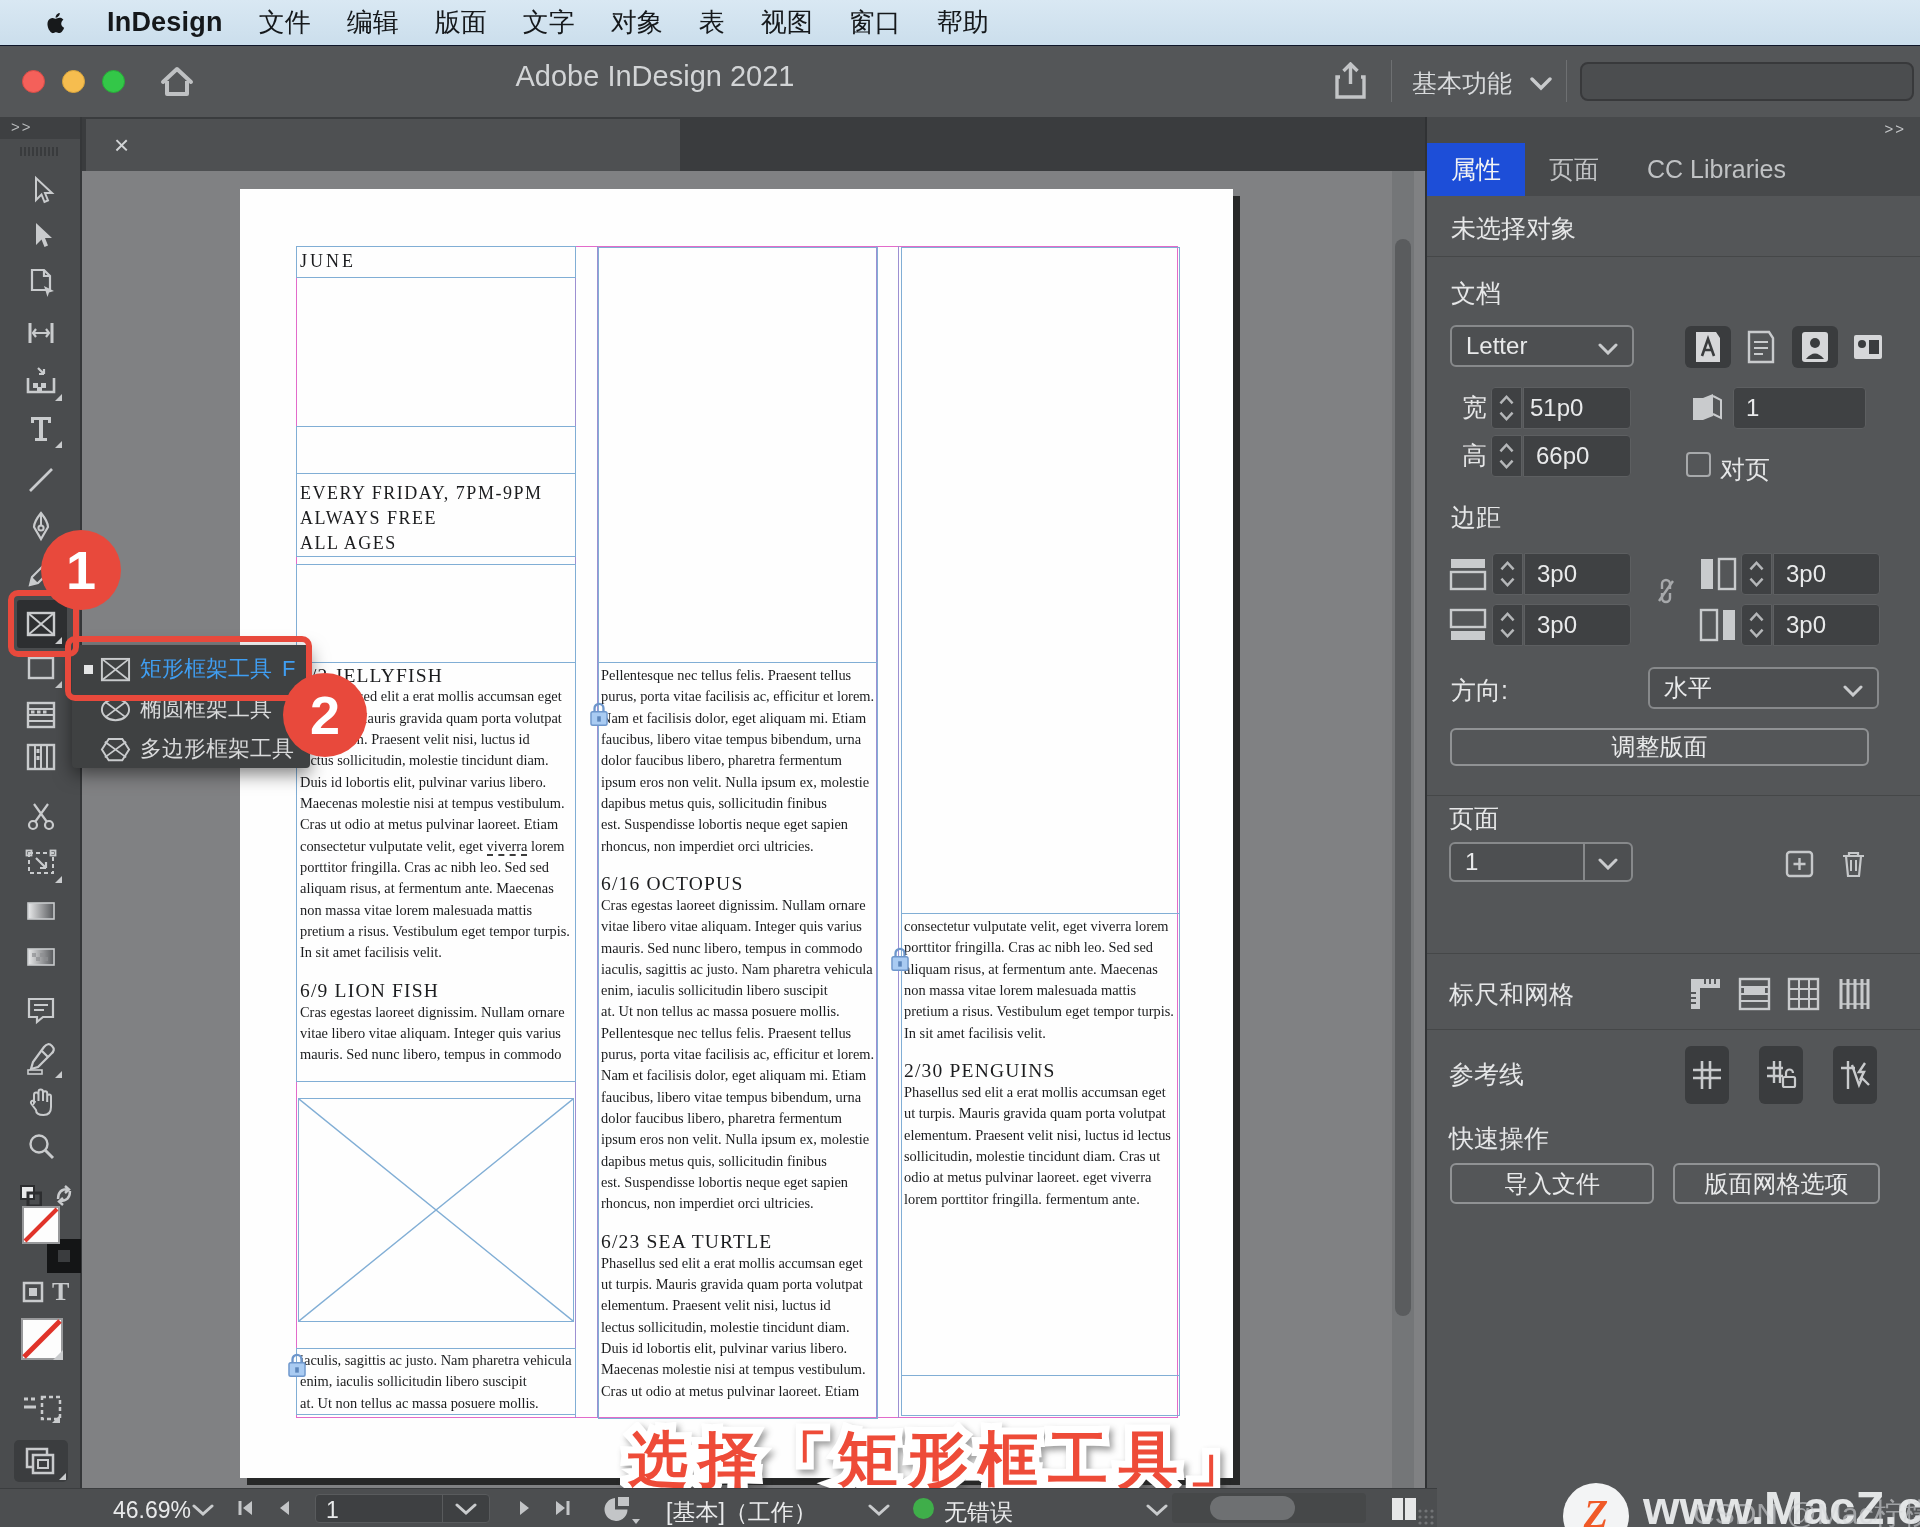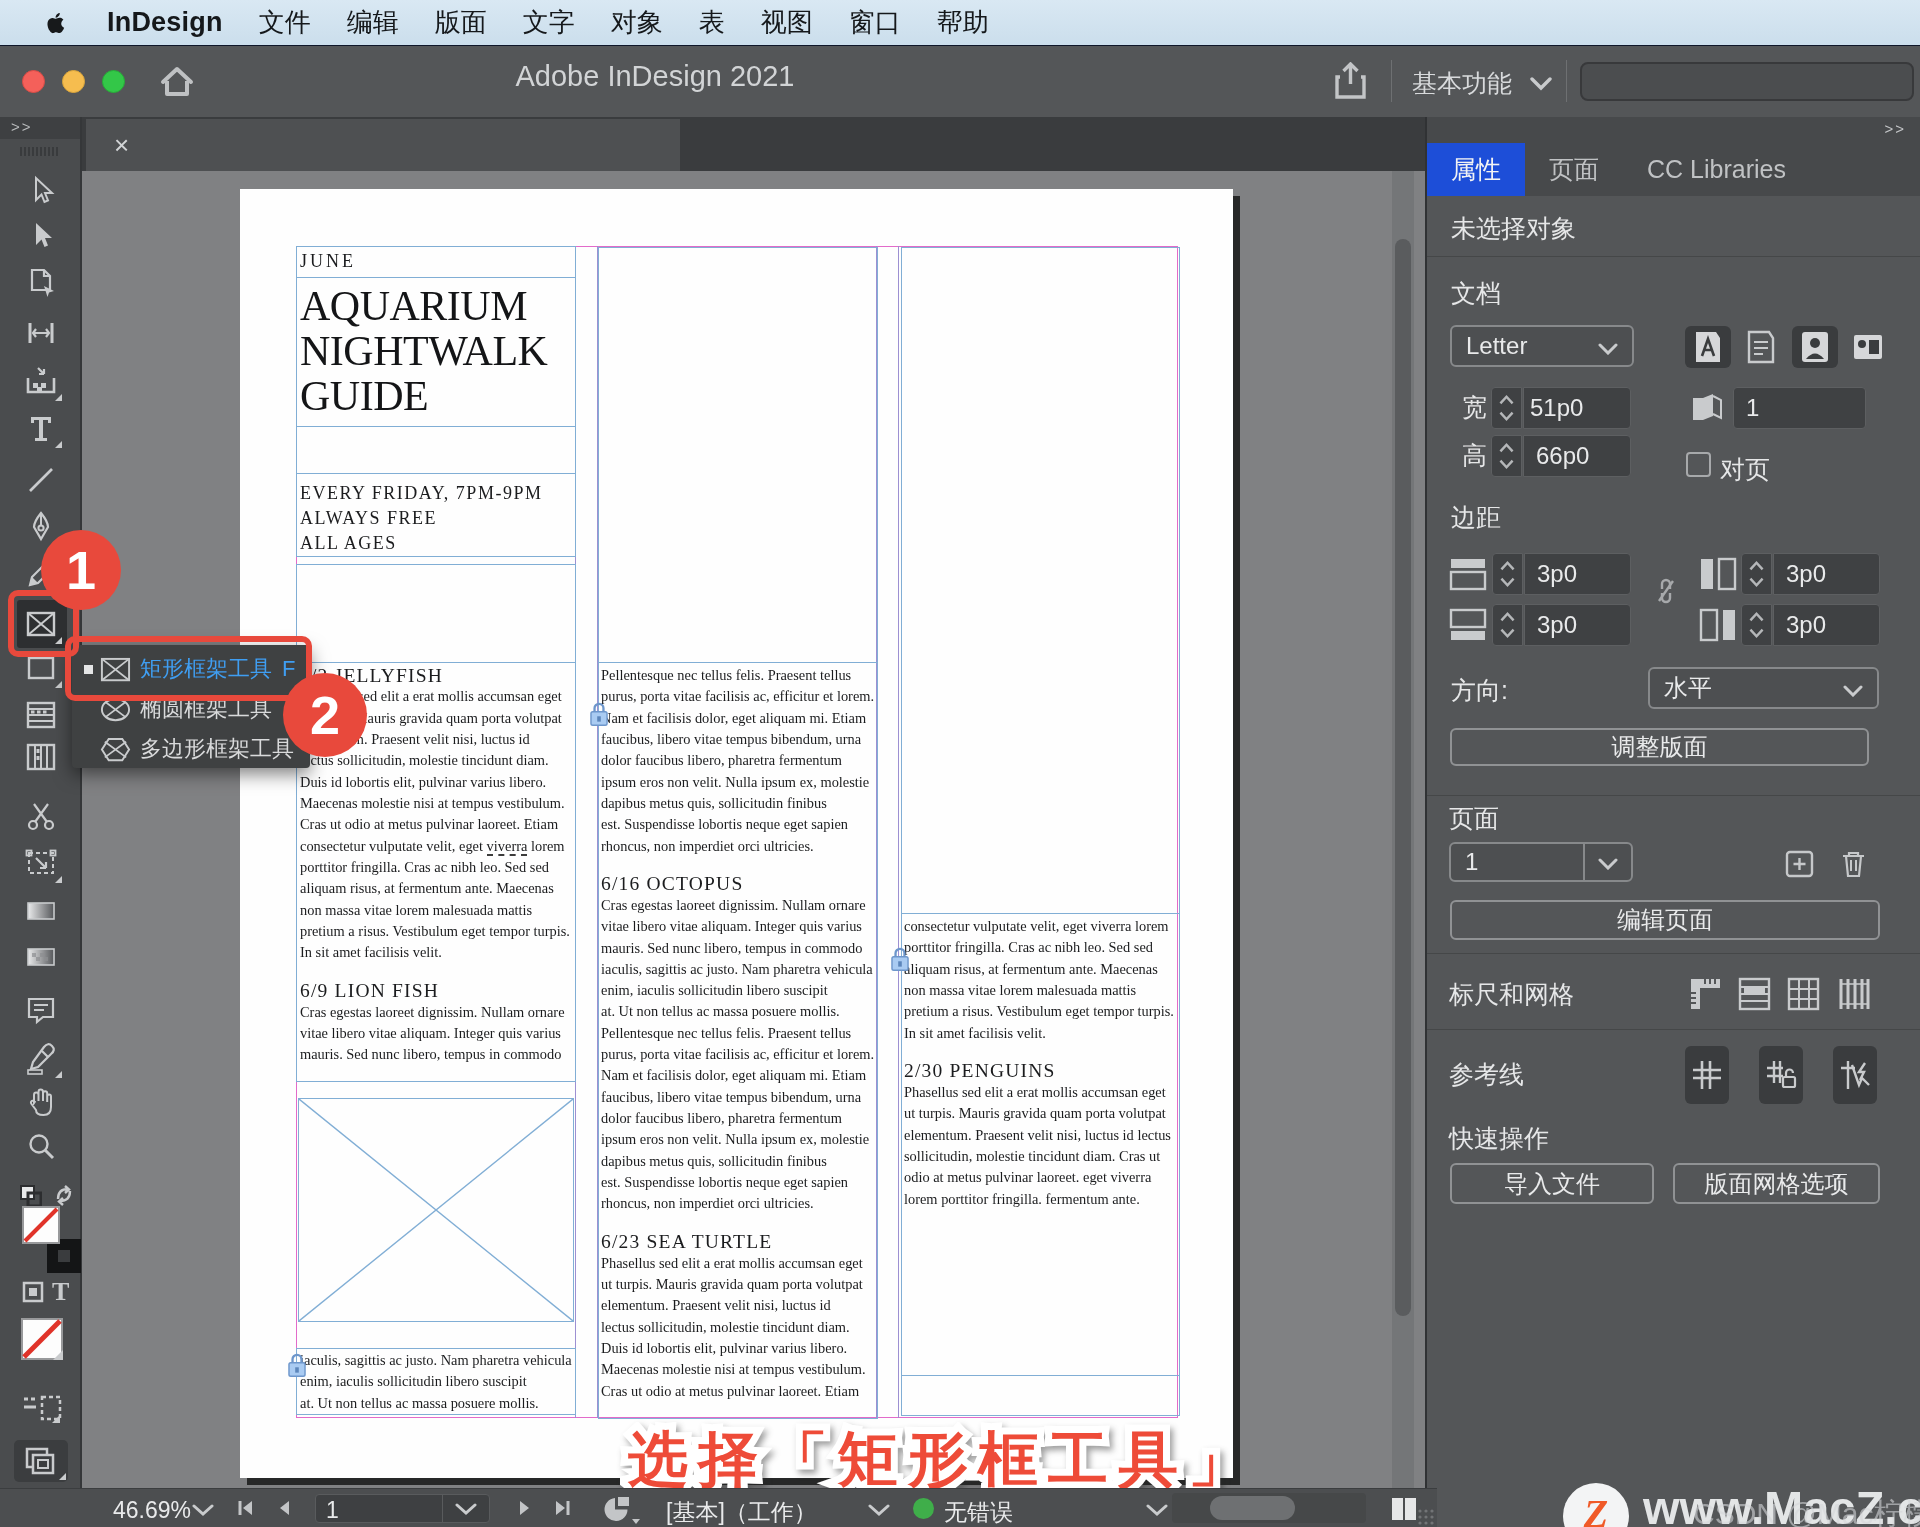--- a/index.html
+++ b/index.html
@@ -405,27 +405,20 @@
   <div id="page">
 
     <div id="margin-guides" class="guide"></div>
     <div class="guide colguide" style="left:335px"></div>
     <div class="guide colguide" style="left:357px"></div>
     <div class="guide colguide" style="left:636px"></div>
     <div class="guide colguide" style="left:658px"></div>
 
     <div class="frame" style="left:56px;top:57px;width:280px;height:32px">
       <div id="kicker" class="serif">JUNE</div>
-    </div>
-    <div class="frame" style="left:56px;top:88px;width:280px;height:150px">
-      <div id="doc-title" class="serif">
-          <div>AQUARIUM</div>
-          <div>NIGHTWALK</div>
-          <div>GUIDE</div>
-        </div>
     </div>
     <div class="frame" style="left:56px;top:237px;width:280px;height:48px"></div>
     <div class="frame" style="left:56px;top:284px;width:280px;height:84px">
       <div id="info-block" class="serif">
           <div>EVERY FRIDAY, 7PM-9PM</div>
           <div>ALWAYS FREE</div>
           <div>ALL AGES</div>
         </div>
     </div>
     <div class="frame" style="left:56px;top:375px;width:280px;height:99px"></div>
@@ -730,21 +723,20 @@
     </svg>
   </div>
   <svg class="picon-btn" style="left:358px;top:733px" width="29" height="28" viewBox="0 0 29 28">
     <rect x="2" y="2" width="25" height="24" rx="3" fill="none" stroke="#c6c8ca" stroke-width="2.4"></rect>
     <path d="M14.5 8 V20 M8.5 14 H20.5" stroke="#c6c8ca" stroke-width="2.4"></path>
   </svg>
   <svg class="picon-btn" style="left:413px;top:732px" width="27" height="30" viewBox="0 0 27 30">
     <path d="M3 7 H24 M9 7 V4 H18 V7 M6 7 L8 27 H19 L21 7" fill="none" stroke="#c6c8ca" stroke-width="2.2"></path>
     <path d="M11 11 V22 M16 11 V22" stroke="#c6c8ca" stroke-width="2"></path>
   </svg>
-  <div class="pbtn" style="left:23px;top:783px;width:430px;height:40px">编辑页面</div>
   <div class="pdivider" style="top:836px"></div>
 
   <div class="plabel" style="left:22px;top:861px">标尺和网格</div>
   <svg class="picon-btn" style="left:262px;top:860px" width="33" height="34" viewBox="0 0 33 34">
     <path d="M2 2 H31 V11 H11 V32 H2 Z" fill="#c9cbcd"></path>
     <path d="M16 2 V7 M21 2 V7 M26 2 V7 M2 16 H7 M2 21 H7 M2 26 H7" stroke="#545658" stroke-width="2"></path>
   </svg>
   <svg class="picon-btn" style="left:311px;top:860px" width="33" height="34" viewBox="0 0 33 34">
     <rect x="2" y="2" width="29" height="30" fill="none" stroke="#c9cbcd" stroke-width="2.4"></rect>
     <path d="M2 10 H31 M2 17 H31 M2 24 H31" stroke="#c9cbcd" stroke-width="2"></path>

